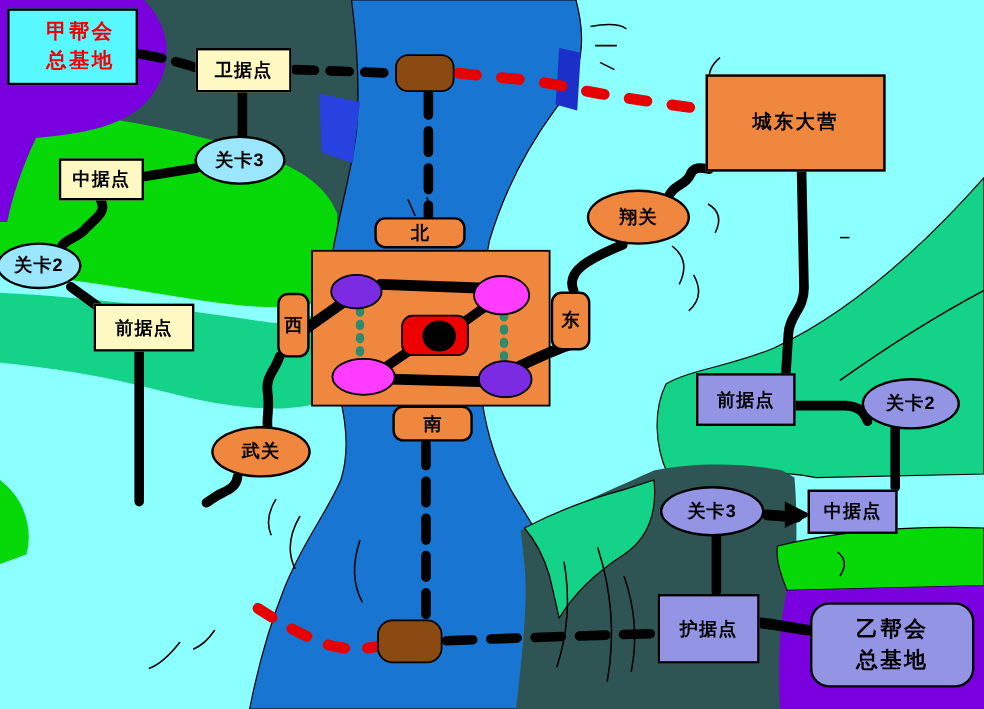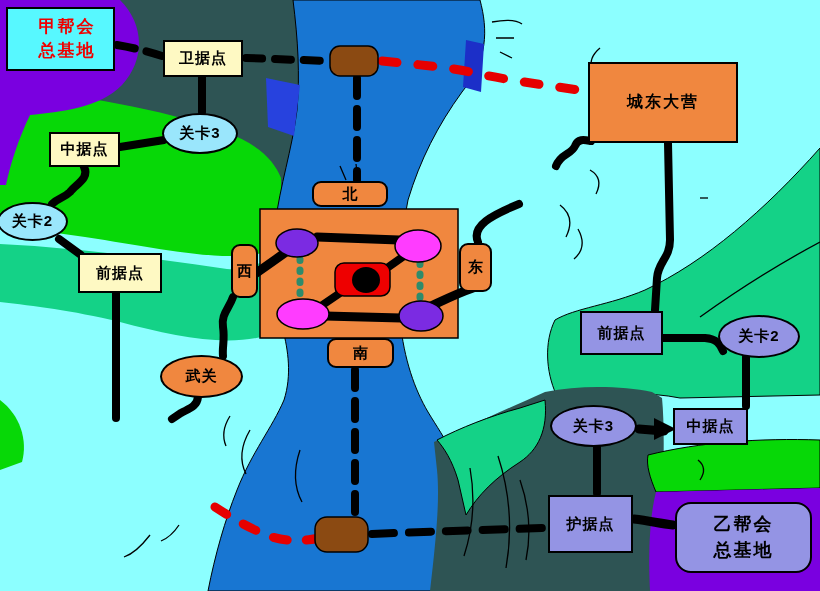--- a/index.html
+++ b/index.html
@@ -171,39 +171,42 @@
   </div>
   <div class="node cyan" style="left:49px;top:132px;width:71px;height:35px;">
     <span>中据点</span>
   </div>
   <div class="node ellipse cyanl" style="left:-3px;top:202px;width:71px;height:39px;">
     <span>关卡2</span>
   </div>
   <div class="node cyan" style="left:78px;top:253px;width:84px;height:40px;">
     <span>前据点</span>
   </div>
-  <div class="node ellipse orange" style="left:160px;top:355px;width:83px;height:43px;">
+  <div class="node ellipse orange" style="left:176px;top:355px;width:83px;height:43px;">
     <span>武关</span>
   </div>
 
   <div class="node gate" style="left:312px;top:181px;width:76px;height:26px;">
     <span>北</span>
   </div>
   <div class="node gate" style="left:327px;top:338px;width:67px;height:30px;">
     <span>南</span>
   </div>
   <div class="node gate" style="left:231px;top:244px;width:27px;height:54px;">
     <span>西</span>
   </div>
   <div class="node gate" style="left:459px;top:243px;width:33px;height:49px;">
     <span>东</span>
   </div>
 
   <div class="node orange camp" style="left:588px;top:62px;width:150px;height:81px;">
     <span>城东大营</span>
+  </div>
+  <div class="node ellipse orange" style="left:489px;top:158px;width:86px;height:46px;">
+    <span>翔关</span>
   </div>
   <div class="node peri" style="left:580px;top:311px;width:83px;height:44px;">
     <span>前据点</span>
   </div>
   <div class="node ellipse peri" style="left:718px;top:315px;width:82px;height:43px;">
     <span>关卡2</span>
   </div>
   <div class="node peri" style="left:673px;top:408px;width:75px;height:37px;">
     <span>中据点</span>
   </div>

